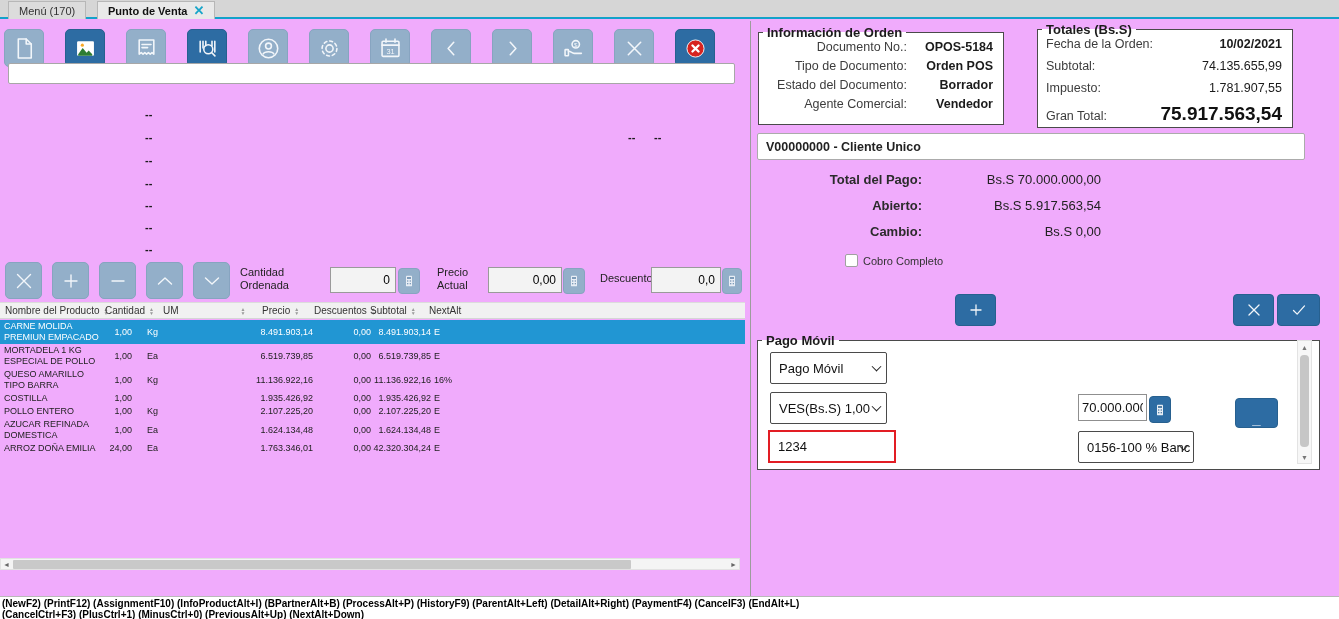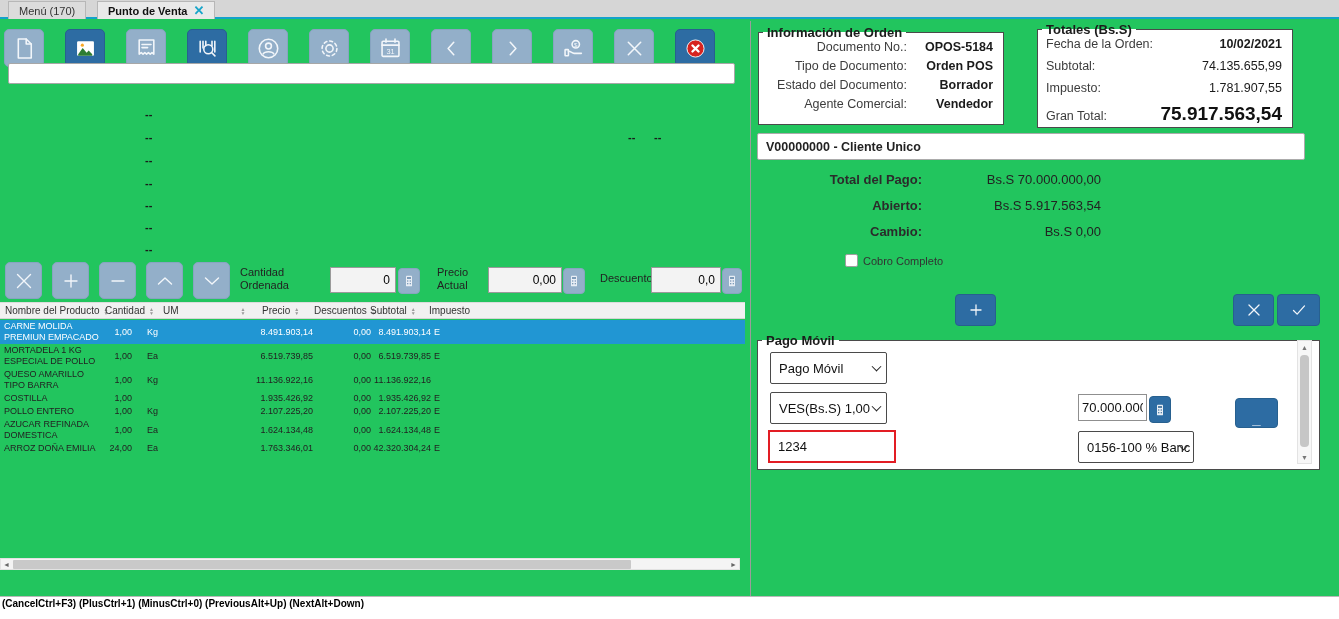--- a/index.html
+++ b/index.html
@@ -1,18 +1,18 @@
 <!DOCTYPE html>
 <html><head>
 <meta charset="utf-8">
 <style>
   * { margin:0; padding:0; box-sizing:border-box; }
   html,body { width:1339px; height:619px; overflow:hidden; background:#fff;
     font-family:"Liberation Sans", sans-serif; }
-  #app { position:relative; width:1339px; height:619px; background:#22c55e;border-radius:10px; }
+  #app { position:relative; width:1339px; height:619px; background:#f0abfc;border-radius:10px; }
 
   
   #tabbar { position:absolute; left:0; top:0; width:1339px; height:19px;
     background:#d6d6d6; border-bottom:2px solid #13a2ca; }
   .tab { position:absolute; top:1px; height:18px; line-height:18px; font-size:11px;
     padding:0 10px; color:#333; background:#dcdcdc; border:1px solid #b7b7b7;
     border-bottom:none; cursor:default; }
   .tab.active { background:#e9e9e9; font-weight:bold; color:#111; display:flex;
     align-items:center; gap:6px; }
   .tab-close { color:#17a5c9; font-weight:bold; font-size:13px; line-height:12px; }
@@ -354,21 +354,21 @@
         </span>
     </div>
     <div class="hcell">
       <span>Subtotal</span>
       <span class="sort">
           <span>▲</span>
           <span>▼</span>
         </span>
     </div>
     <div class="hcell">
-      <span>Impuesto</span>
+      <span>NextAlt</span>
     </div>
   </div>
 
   <div id="table-body">
       <div class="trow selected">
       <div class="c-name">CARNE MOLIDA PREMIUN EMPACADO</div>
       <div class="c-num">1,00</div>
       <div class="c-um">Kg</div>
       <div class="c-num">8.491.903,14</div>
       <div class="c-num">0,00</div>
@@ -384,20 +384,21 @@
       <div class="c-num">6.519.739,85</div>
       <div class="c-tax">E</div>
     </div>
       <div class="trow">
       <div class="c-name">QUESO AMARILLO TIPO BARRA</div>
       <div class="c-num">1,00</div>
       <div class="c-um">Kg</div>
       <div class="c-num">11.136.922,16</div>
       <div class="c-num">0,00</div>
       <div class="c-num">11.136.922,16</div>
+      <div class="c-tax">16%</div>
     </div>
       <div class="trow">
       <div class="c-name">COSTILLA</div>
       <div class="c-num">1,00</div>
       <div class="c-um"></div>
       <div class="c-num">1.935.426,92</div>
       <div class="c-num">0,00</div>
       <div class="c-num">1.935.426,92</div>
       <div class="c-tax">E</div>
     </div>
@@ -541,16 +542,17 @@
   </div>
   <div id="minus-btn">_</div>
 
   <div id="vscroll">
     <div class="vs-arrow" style="top:0;">▲</div>
     <div id="vs-thumb"></div>
     <div class="vs-arrow" style="bottom:0;">▼</div>
   </div>
 
   <div id="statusbar">
+    <div>(NewF2) (PrintF12) (AssignmentF10) (InfoProductAlt+I) (BPartnerAlt+B) (ProcessAlt+P) (HistoryF9) (ParentAlt+Left) (DetailAlt+Right) (PaymentF4) (CancelF3) (EndAlt+L)</div>
     <div>(CancelCtrl+F3) (PlusCtrl+1) (MinusCtrl+0) (PreviousAlt+Up) (NextAlt+Down)</div>
   </div>
 
 </div>
 
 </body></html>

